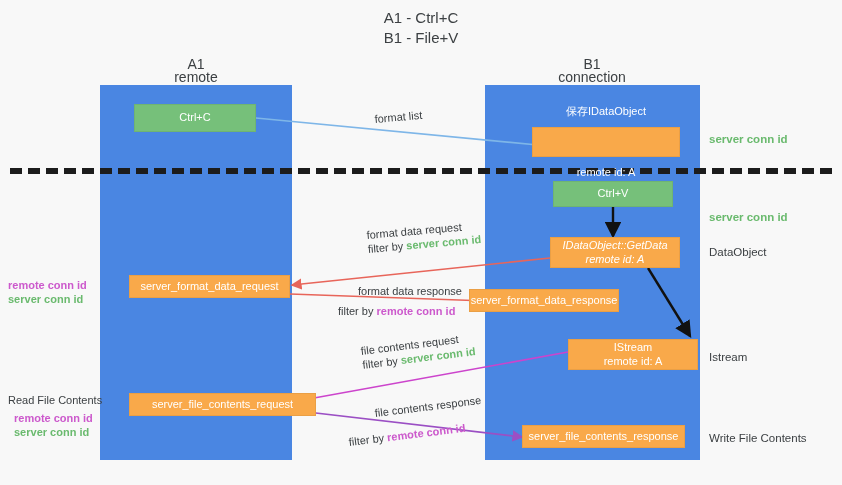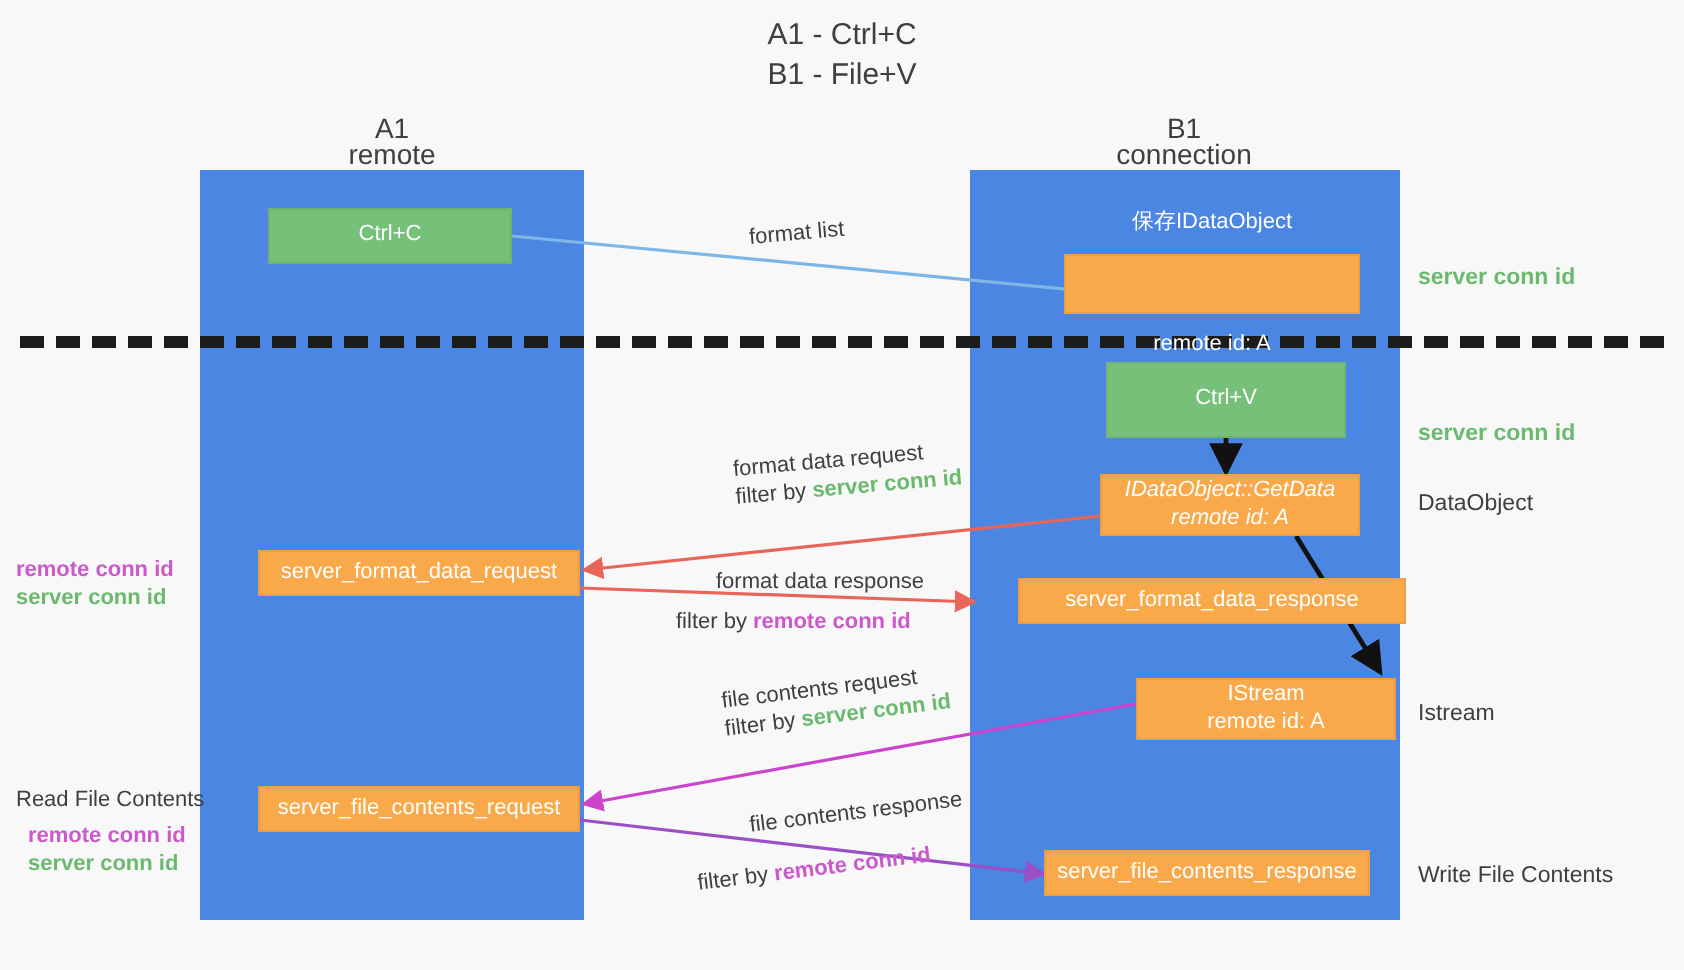--- a/index.html
+++ b/index.html
@@ -160,43 +160,43 @@
 
   <div class="node green" style="left:134px; top:104px; width:122px; height:28px;">
     <span>Ctrl+C</span>
   </div>
 
   <div class="node orange" style="left:532px; top:127px; width:148px; height:30px;gap:48px;">
     <span>保存IDataObject</span>
     <span>remote id: A</span>
   </div>
 
-  <div class="node green" style="left:553px; top:181px; width:120px; height:38px;">
+  <div class="node green" style="left:553px; top:181px; width:120px; height:26px;">
     <span>Ctrl+V</span>
   </div>
 
   <div class="node orange" style="left:550px; top:237px; width:130px; height:31px;font-style:italic;">
     <span>IDataObject::GetData</span>
     <span>remote id: A</span>
   </div>
 
   <div class="node orange" style="left:129px; top:275px; width:161px; height:23px;">
     <span>server_format_data_request</span>
   </div>
 
-  <div class="node orange" style="left:509px; top:289px; width:194px; height:23px;">
+  <div class="node orange" style="left:469px; top:289px; width:150px; height:23px;">
     <span>server_format_data_response</span>
   </div>
 
   <div class="node orange" style="left:568px; top:339px; width:130px; height:31px;">
     <span>IStream</span>
     <span>remote id: A</span>
   </div>
 
-  <div class="node orange" style="left:129px; top:393px; width:161px; height:23px;">
+  <div class="node orange" style="left:129px; top:393px; width:187px; height:23px;">
     <span>server_file_contents_request</span>
   </div>
 
   <div class="node orange" style="left:522px; top:425px; width:163px; height:23px;">
     <span>server_file_contents_response</span>
   </div>
 
   <div class="ann rot" style="left:374px; top:112px; transform:rotate(-5deg);">
     <span>format list</span>
   </div>

